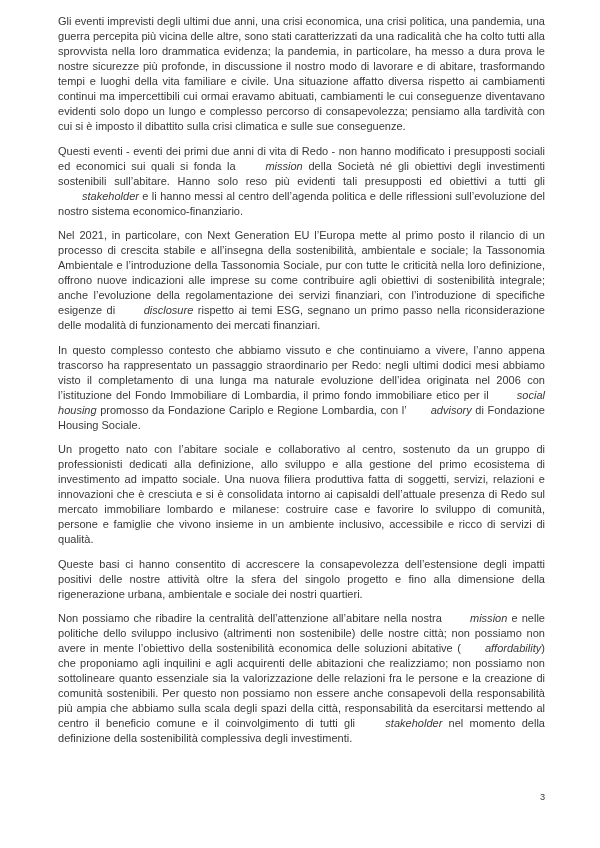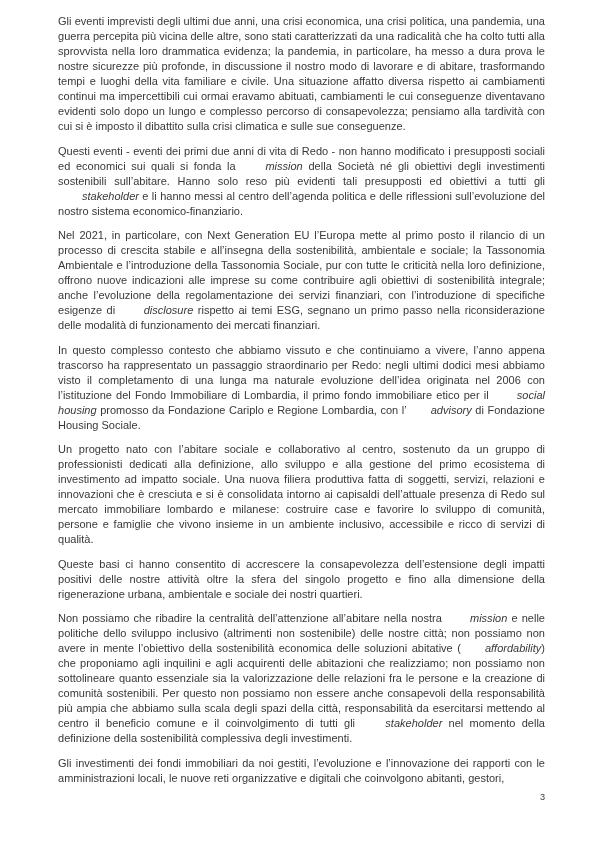--- a/index.html
+++ b/index.html
@@ -91,20 +91,19 @@
 
 
     <div class="body-copy">
       <p class="para">Gli eventi imprevisti degli ultimi due anni, una crisi economica, una crisi politica, una pandemia, una guerra percepita più vicina delle altre, sono stati caratterizzati da una radicalità che ha colto tutti alla sprovvista nella loro drammatica evidenza; la pandemia, in particolare, ha messo a dura prova le nostre sicurezze più profonde, in discussione il nostro modo di lavorare e di abitare, trasformando tempi e luoghi della vita familiare e civile. Una situazione affatto diversa rispetto ai cambiamenti continui ma impercettibili cui ormai eravamo abituati, cambiamenti le cui conseguenze diventavano evidenti solo dopo un lungo e complesso percorso di consapevolezza; pensiamo alla tardività con cui si è imposto il dibattito sulla crisi climatica e sulle sue conseguenze.</p>
       <p class="para">Questi eventi - eventi dei primi due anni di vita di Redo - non hanno modificato i presupposti sociali ed economici sui quali si fonda la <i>mission</i> della Società né gli obiettivi degli investimenti sostenibili sull’abitare. Hanno solo reso più evidenti tali presupposti ed obiettivi a tutti gli <i>stakeholder</i> e li hanno messi al centro dell’agenda politica e delle riflessioni sull’evoluzione del nostro sistema economico-finanziario.</p>
       <p class="para">Nel 2021, in particolare, con Next Generation EU l’Europa mette al primo posto il rilancio di un processo di crescita stabile e all’insegna della sostenibilità, ambientale e sociale; la Tassonomia Ambientale e l’introduzione della Tassonomia Sociale, pur con tutte le criticità nella loro definizione, offrono nuove indicazioni alle imprese su come contribuire agli obiettivi di sostenibilità integrale; anche l’evoluzione della regolamentazione dei servizi finanziari, con l’introduzione di specifiche esigenze di <i>disclosure</i> rispetto ai temi ESG, segnano un primo passo nella riconsiderazione delle modalità di funzionamento dei mercati finanziari.</p>
       <p class="para">In questo complesso contesto che abbiamo vissuto e che continuiamo a vivere, l’anno appena trascorso ha rappresentato un passaggio straordinario per Redo: negli ultimi dodici mesi abbiamo visto il completamento di una lunga ma naturale evoluzione dell’idea originata nel 2006 con l’istituzione del Fondo Immobiliare di Lombardia, il primo fondo immobiliare etico per il <i>social housing</i> promosso da Fondazione Cariplo e Regione Lombardia, con l’<i>advisory</i> di Fondazione Housing Sociale.</p>
       <p class="para">Un progetto nato con l’abitare sociale e collaborativo al centro, sostenuto da un gruppo di professionisti dedicati alla definizione, allo sviluppo e alla gestione del primo ecosistema di investimento ad impatto sociale. Una nuova filiera produttiva fatta di soggetti, servizi, relazioni e innovazioni che è cresciuta e si è consolidata intorno ai capisaldi dell’attuale presenza di Redo sul mercato immobiliare lombardo e milanese: costruire case e favorire lo sviluppo di comunità, persone e famiglie che vivono insieme in un ambiente inclusivo, accessibile e ricco di servizi di qualità.</p>
       <p class="para">Queste basi ci hanno consentito di accrescere la consapevolezza dell’estensione degli impatti positivi delle nostre attività oltre la sfera del singolo progetto e fino alla dimensione della rigenerazione urbana, ambientale e sociale dei nostri quartieri.</p>
       <p class="para">Non possiamo che ribadire la centralità dell’attenzione all’abitare nella nostra <i>mission</i> e nelle politiche dello sviluppo inclusivo (altrimenti non sostenibile) delle nostre città; non possiamo non avere in mente l’obiettivo della sostenibilità economica delle soluzioni abitative (<i>affordability</i>) che proponiamo agli inquilini e agli acquirenti delle abitazioni che realizziamo; non possiamo non sottolineare quanto essenziale sia la valorizzazione delle relazioni fra le persone e la creazione di comunità sostenibili. Per questo non possiamo non essere anche consapevoli della responsabilità più ampia che abbiamo sulla scala degli spazi della città, responsabilità da esercitarsi mettendo al centro il beneficio comune e il coinvolgimento di tutti gli <i>stakeholder</i> nel momento della definizione della sostenibilità complessiva degli investimenti.</p>
-      <p class="para">Gli investimenti dei fondi immobiliari da noi gestiti, l’evoluzione e l’innovazione dei rapporti con le amministrazioni locali, le nuove reti organizzative e digitali che coinvolgono abitanti, gestori,</p>
     </div>
 
   </div>
 
   <div class="page-number">3</div>
 
 </div>
 
 </body></html>

